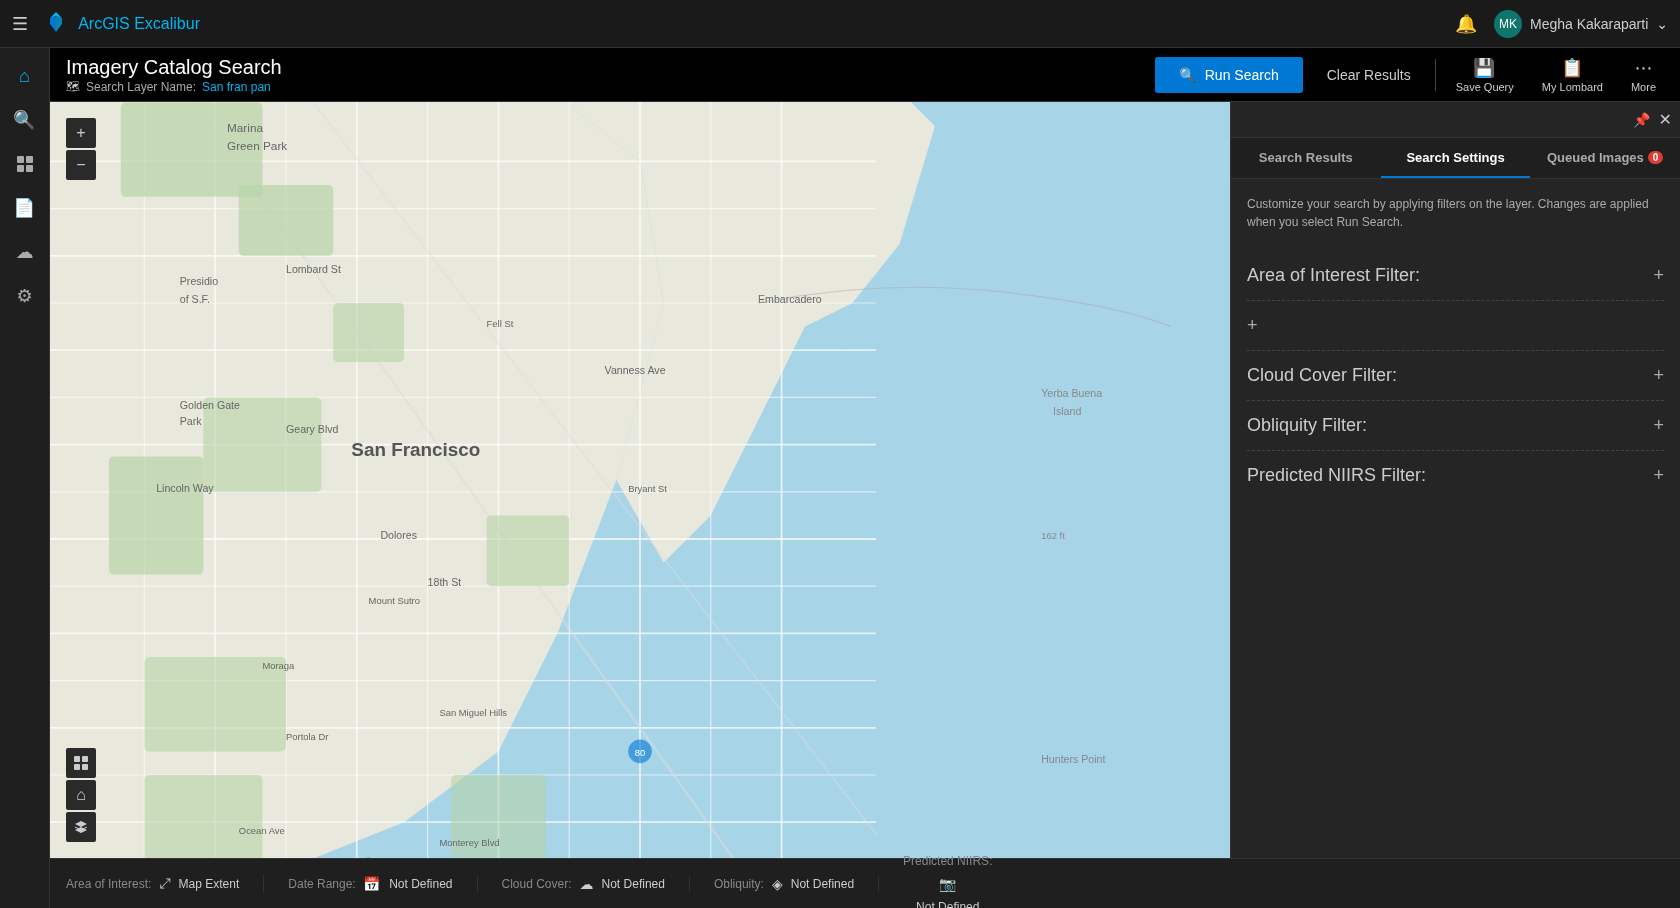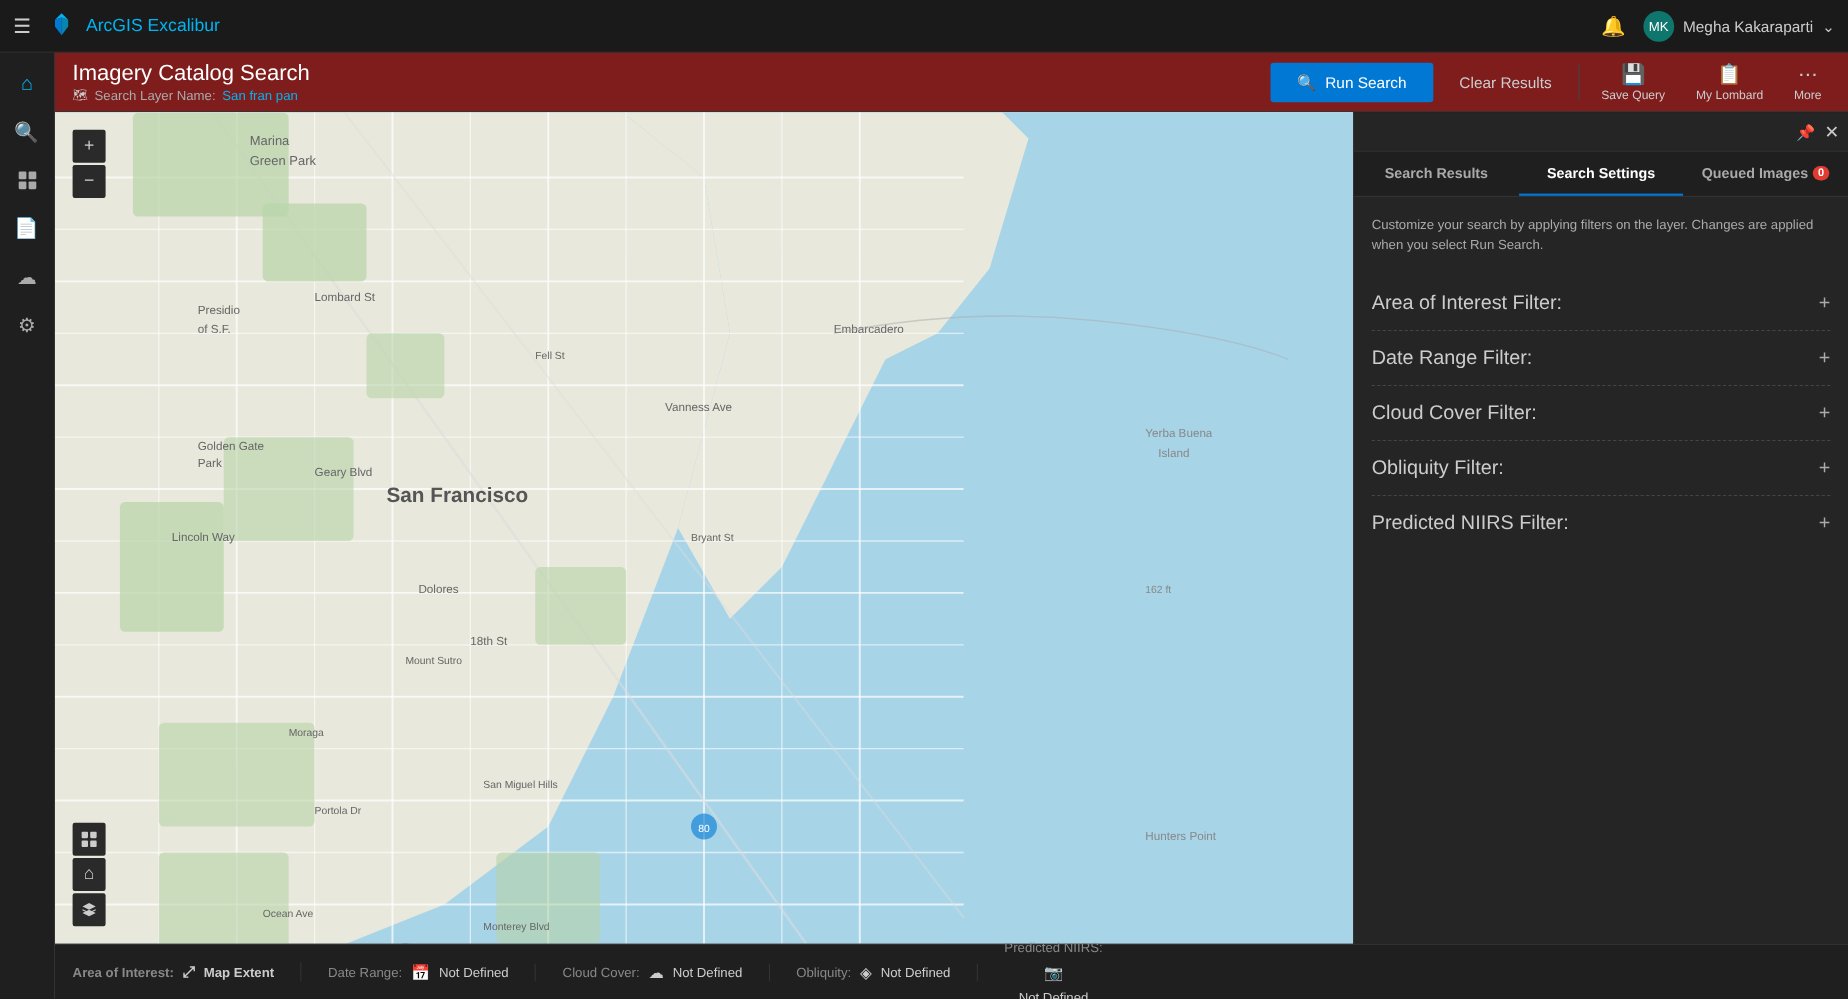--- a/index.html
+++ b/index.html
@@ -31,21 +31,21 @@
       width: 40px; height: 40px;
       display: flex; align-items: center; justify-content: center;
       color: #aaa; font-size: 18px; cursor: pointer; border-radius: 4px;
     }
     .sidebar-icon.active { color: #00b4f0; }
 
     
     .header-bar {
       position: absolute; top: 48px; left: 50px;
       width: calc(1680px - 50px); height: 54px;
-      background: #7f1d1d; border-bottom: 1px solid #333;
+      background: #000000; border-bottom: 1px solid #333;
       display: flex; align-items: center; padding: 0 16px; gap: 12px;
     }
     .header-bar .title-area { flex: 1; }
     .header-bar .page-title { font-size: 20px; color: #fff; font-weight: 400; }
     .header-bar .layer-row { display: flex; align-items: center; gap: 6px; font-size: 12px; margin-top: 1px; }
     .header-bar .layer-label { color: #aaa; }
     .header-bar .layer-value { color: #00b4f0; }
 
     .run-search-btn {
       background: #0078d4; color: #fff;
@@ -170,21 +170,21 @@
       position: absolute; bottom: 0; left: 50px;
       width: calc(1680px - 50px); height: 50px;
       background: #1f1f1f; border-top: 1px solid #333;
       display: flex; align-items: center; padding: 0 16px; gap: 0;
     }
     .status-item {
       display: flex; align-items: center; gap: 8px;
       padding: 0 24px; border-right: 1px solid #333;
       font-size: 12px; color: #ccc;
     }
-    .status-item:first-child { padding-left: 0; font-weight: bold; }
+    .status-item:first-child { padding-left: 0; }
     .status-label { color: #888; }
     .status-icon { font-size: 14px; }
   </style>
 </head>
 <body>
 
 <div class="top-nav">
   <span class="hamburger">☰</span>
   <svg class="logo" viewBox="0 0 28 28">
     <path d="M14 2 L20 8 L14 6 L8 8 Z" fill="#00b4f0"></path>
@@ -392,21 +392,20 @@
 
   <div class="panel-content">
     <p class="panel-description">Customize your search by applying filters on the layer. Changes are applied when you select Run Search.</p>
 
     <div class="filter-row">
       <span class="filter-label">Area of Interest Filter:</span>
       <span class="filter-add">+</span>
     </div>
 
     <div class="filter-row">
-      <span class="filter-label">Date Range Filter:</span>
       <span class="filter-add">+</span>
     </div>
 
     <div class="filter-row">
       <span class="filter-label">Cloud Cover Filter:</span>
       <span class="filter-add">+</span>
     </div>
 
     <div class="filter-row">
       <span class="filter-label">Obliquity Filter:</span>

